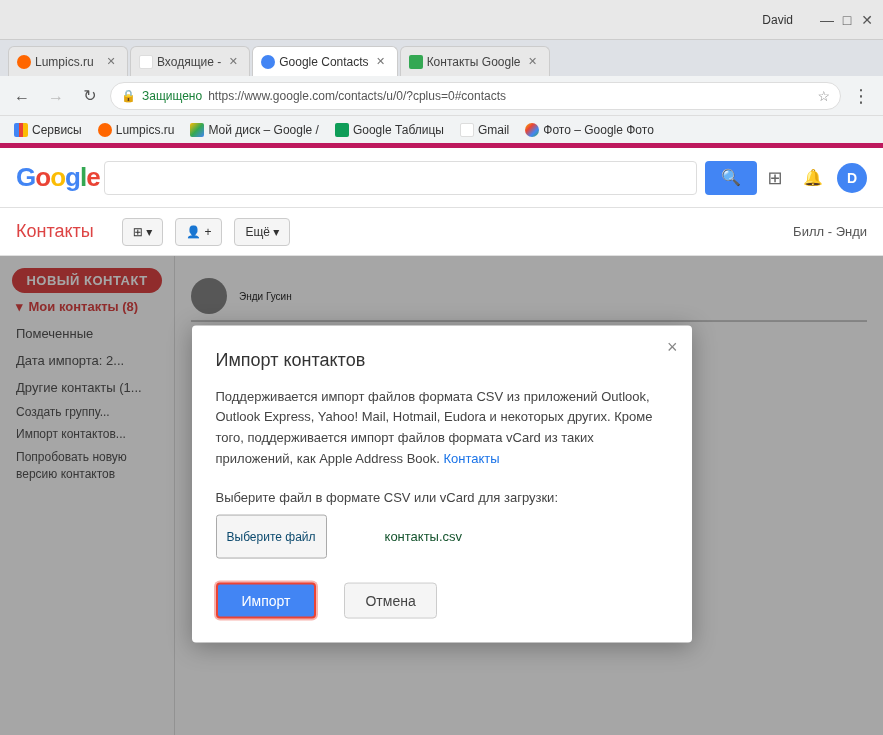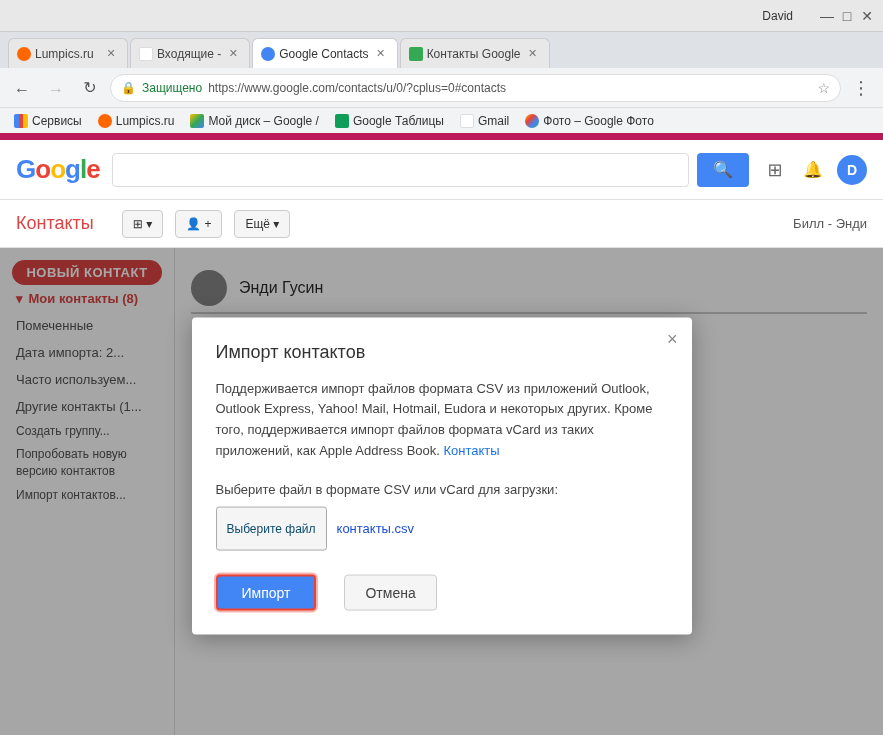--- a/index.html
+++ b/index.html
@@ -1,20 +1,20 @@
 <!DOCTYPE html>
 <html><head>
   <meta charset="utf-8">
   <style>
     * { margin: 0; padding: 0; box-sizing: border-box; }
     body { width: 883px; height: 735px; overflow: hidden; font-family: Arial, sans-serif; background: #fff; }
 
     
     .titlebar {
-      height: 32px;
+      height: 40px;
       background: #e8e8e8;
       display: flex;
       align-items: center;
       justify-content: flex-end;
       padding-right: 8px;
       border-bottom: 1px solid #ccc;
       position: relative;
     }
     .titlebar-user {
       position: absolute;
@@ -133,21 +133,21 @@
     }
 
     
     .bookmarks {
       height: 32px;
       background: #f1f3f4;
       display: flex;
       align-items: center;
       padding: 0 8px;
       gap: 4px;
-      border-bottom: 7px solid #be185d;
+      border-bottom: 5px solid #be185d;
       font-size: 12px;
     }
     .bookmark-item {
       display: flex;
       align-items: center;
       gap: 4px;
       padding: 2px 6px;
       border-radius: 4px;
       cursor: pointer;
       color: #333;
@@ -163,21 +163,21 @@
       overflow: hidden;
       position: relative;
     }
 
     
     .g-header {
       height: 60px;
       display: flex;
       align-items: center;
       padding: 0 16px;
-      gap: 12px;
+      gap: 4px;
       border-bottom: 1px solid #e0e0e0;
     }
     .g-logo {
       font-size: 26px;
       font-weight: bold;
       letter-spacing: -1px;
     }
     .g-logo span:nth-child(1) { color: #4285f4; }
     .g-logo span:nth-child(2) { color: #ea4335; }
     .g-logo span:nth-child(3) { color: #fbbc04; }
@@ -387,21 +387,22 @@
       border: 1px solid #aaa;
       background: #f5f5f5;
       border-radius: 3px;
       font-size: 12px;
       color: #0c4a6e;
       padding: 0 10px;
       cursor: pointer;
     }
     .file-name {
       font-size: 13px;
-      color: #1d4ed8;
+      color: #14532d;
+      margin-left: 48px;
     }
     .dialog-actions {
       display: flex;
       gap: 28px;
       align-items: center;
     }
     .import-btn {
       height: 36px;
       padding: 0 24px;
       background: #4285f4;
@@ -441,21 +442,21 @@
       padding: 6px 0;
       border-bottom: 1px solid #f0f0f0;
       gap: 12px;
     }
     .contact-avatar {
       width: 36px; height: 36px;
       border-radius: 50%;
       background: #ccc;
       flex-shrink: 0;
     }
-    .contact-name { font-size: 16px; color: #333; }
+    .contact-name { font-size: 10px; color: #333; }
   </style>
 </head>
 <body>
 
 <div class="titlebar">
   <span class="titlebar-user">David</span>
   <div class="titlebar-controls">
     <button class="titlebar-btn">—</button>
     <button class="titlebar-btn">□</button>
     <button class="titlebar-btn">✕</button>
@@ -558,28 +559,25 @@
         <span>▾ </span>
         <span>Мои контакты (8)</span>
       </div>
       <div class="sidebar-item">
         <span>Помеченные</span>
       </div>
       <div class="sidebar-item">
         <span>Дата импорта: 2...</span>
       </div>
       <div class="sidebar-item">
-        <span>Часто используем...</span>
-      </div>
-      <div class="sidebar-item">
         <span>Другие контакты (1...</span>
       </div>
       <div class="sidebar-link">Создать группу...</div>
+      <div class="sidebar-link">Импорт контактов...</div>
       <div class="sidebar-link" style="line-height:1.4;">Попробовать новую версию контактов</div>
-      <div class="sidebar-link">Импорт контактов...</div>
     </div>
 
     <div class="main-area">
       <div class="contact-row">
         <div class="contact-avatar" style="background:#9e9e9e;"></div>
         <span class="contact-name">Энди Гусин</span>
       </div>
       <div class="page-footer">
         <span>© Google, 2018 –</span>
         <a href="#">Условия</a>

